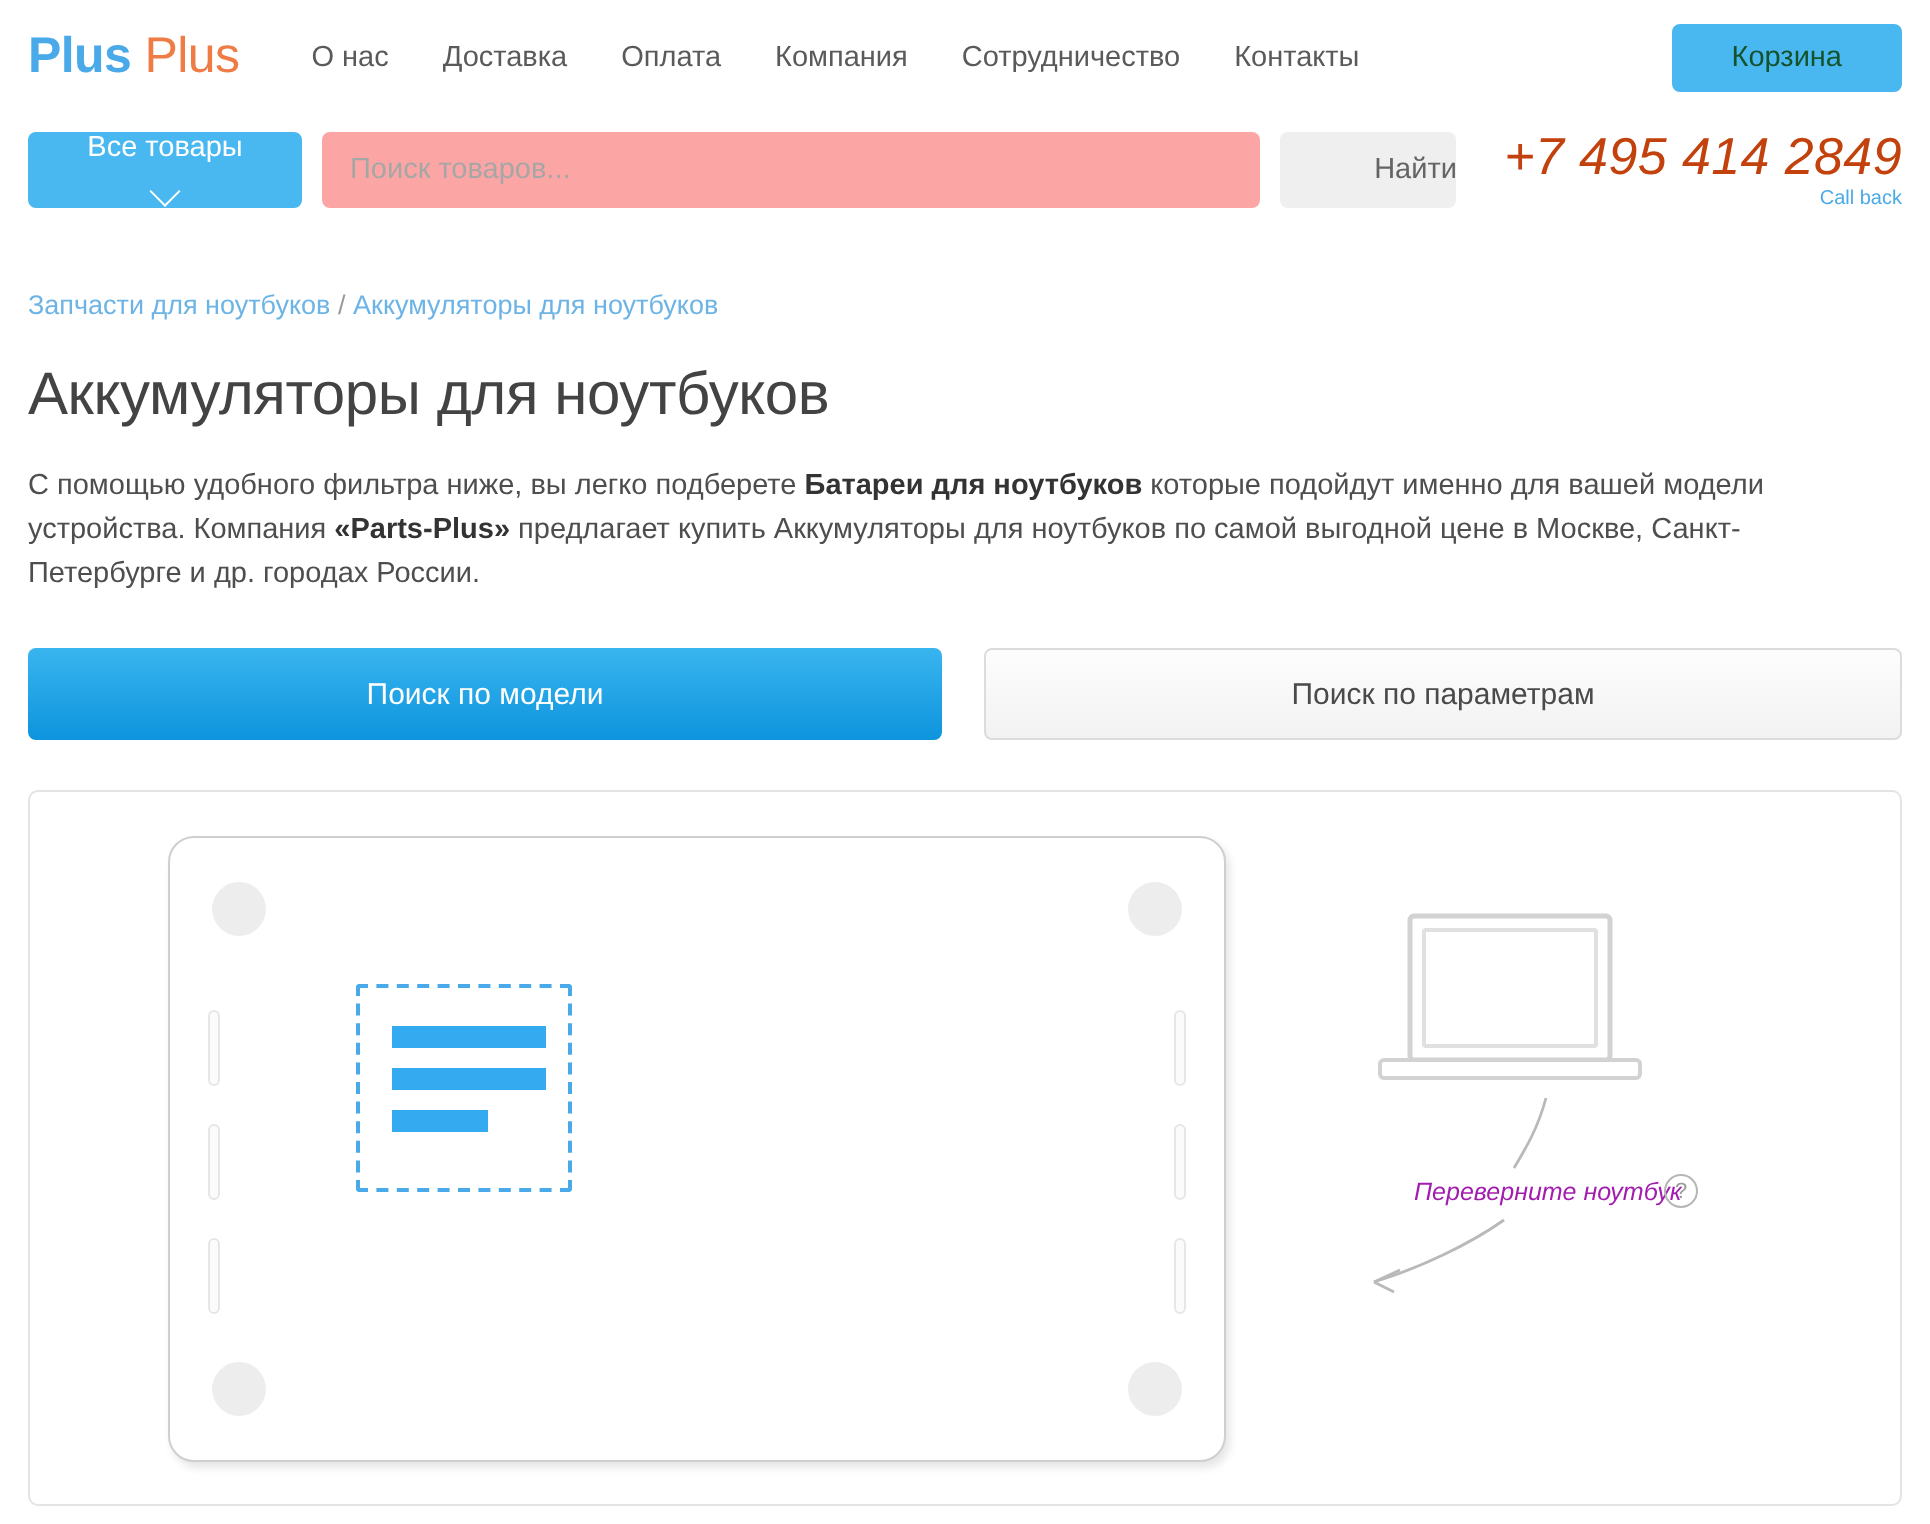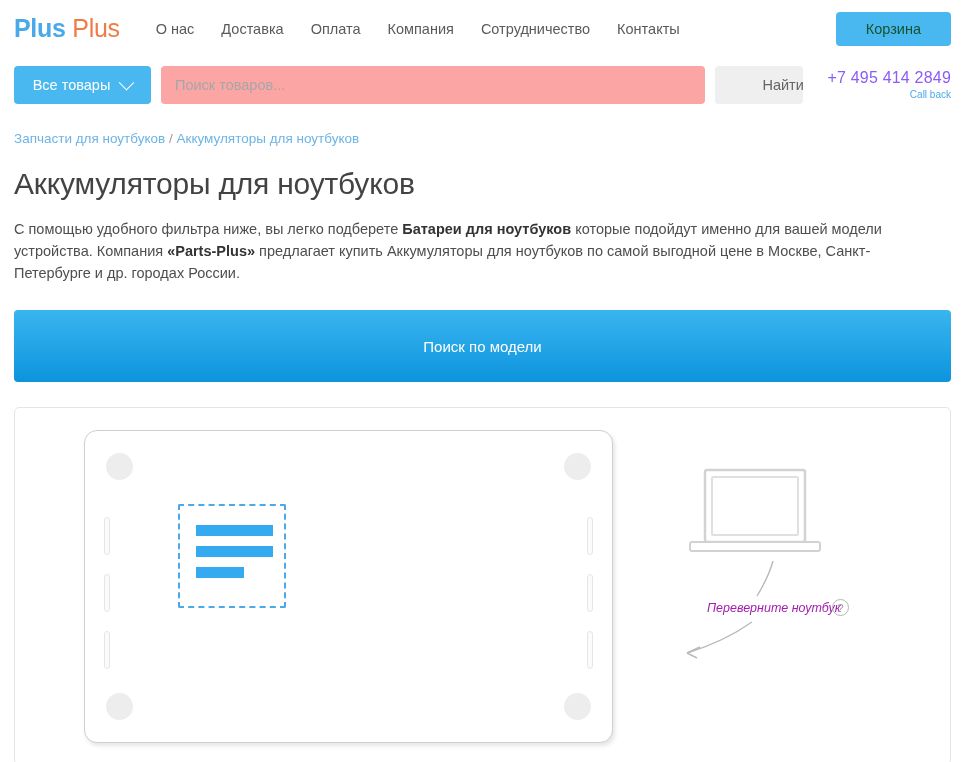--- a/index.html
+++ b/index.html
@@ -71,20 +71,21 @@
     height: 38px;
     padding: 0 14px;
     font-size: 14.5px;
     display: flex;
     align-items: center;
     gap: 11px;
     cursor: pointer;
     font-family: inherit;
     min-width: 137px;
     justify-content: center;
+    flex-direction: column;
   }
   .chev {
     display: inline-block;
     width: 11px; height: 11px;
     border-right: 1.6px solid #fff;
     border-bottom: 1.6px solid #fff;
     transform: rotate(45deg) translate(-2px,-2px);
   }
   .search-input {
     flex: 1;
@@ -109,39 +110,40 @@
     cursor: pointer;
     font-family: inherit;
     padding-left: 47px;
   }
   .phone-block {
     margin-left: 14px;
     text-align: right;
     line-height: 1.05;
   }
   .phone-num {
-    font-size: 16px;
-    color: #8b5cf6;
+    font-size: 26px;
+    color: #c2410c;
     white-space: nowrap;
     letter-spacing: 0.2px;
+    font-style: italic;
   }
   .callback {
     font-size: 10px;
     color: #4aa9e8;
     text-decoration: none;
     display: block;
     margin-top: 3px;
   }
 
   
   .content { padding: 0 14px; }
 
   .breadcrumb {
     font-size: 13.5px;
-    margin-top: 18px;
+    margin-top: 32px;
     color: #6db4e6;
     white-space: nowrap;
   }
   .breadcrumb a { color: #6db4e6; text-decoration: none; }
   .breadcrumb .sep { color: #9a9a9a; }
 
   .page-title {
     font-size: 30px;
     font-weight: normal;
     color: #434343;
@@ -159,21 +161,21 @@
   .intro b { color: #333; font-weight: bold; }
 
   
   .tabs {
     display: flex;
     gap: 21px;
     margin-top: 26px;
   }
   .tab {
     flex: 1;
-    height: 72px;
+    height: 46px;
     border-radius: 4px;
     display: flex;
     align-items: center;
     justify-content: center;
     font-size: 15px;
     cursor: pointer;
     font-family: inherit;
   }
   .tab.active {
     background: linear-gradient(#39b5ef, #0d94dd);
@@ -327,20 +329,21 @@
   </div>
 
   <h1 class="page-title">Аккумуляторы для ноутбуков</h1>
 
   <p class="intro">
     <span>С помощью удобного фильтра ниже, вы легко подберете </span><b>Батареи для ноутбуков</b><span> которые подойдут именно для вашей модели устройства. Компания </span><b>«Parts-Plus»</b><span> предлагает купить Аккумуляторы для ноутбуков по самой выгодной цене в Москве, Санкт-Петербурге и др. городах России.</span>
   </p>
 
   <div class="tabs">
     <div class="tab active">Поиск по модели</div>
+    <div class="tab inactive">Поиск по параметрам</div>
   </div>
 </div>
 
 <div class="panel">
 
   <div class="laptop-base">
     <div class="screw tl"></div>
     <div class="screw tr"></div>
     <div class="screw bl"></div>
     <div class="screw br"></div>

